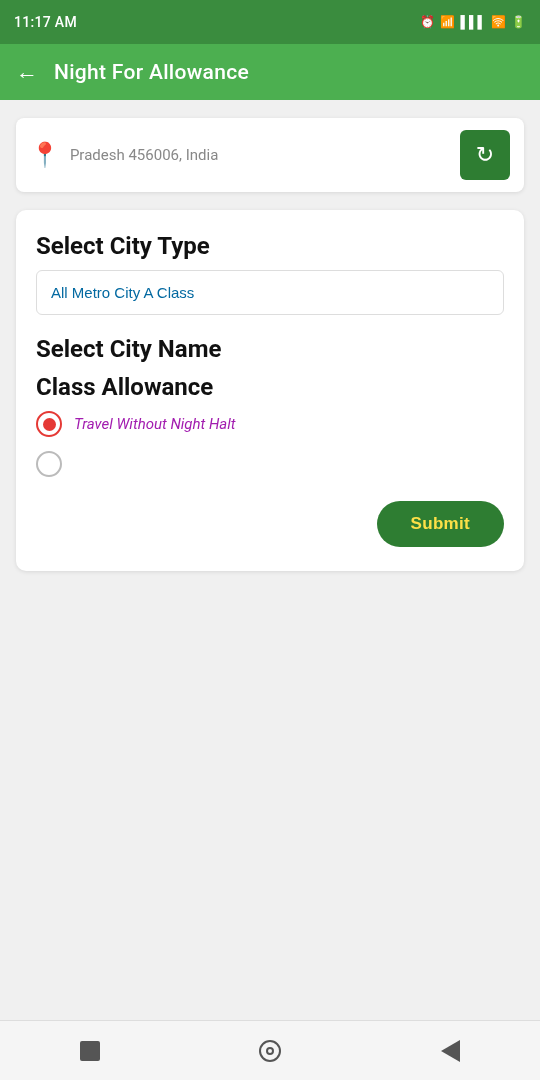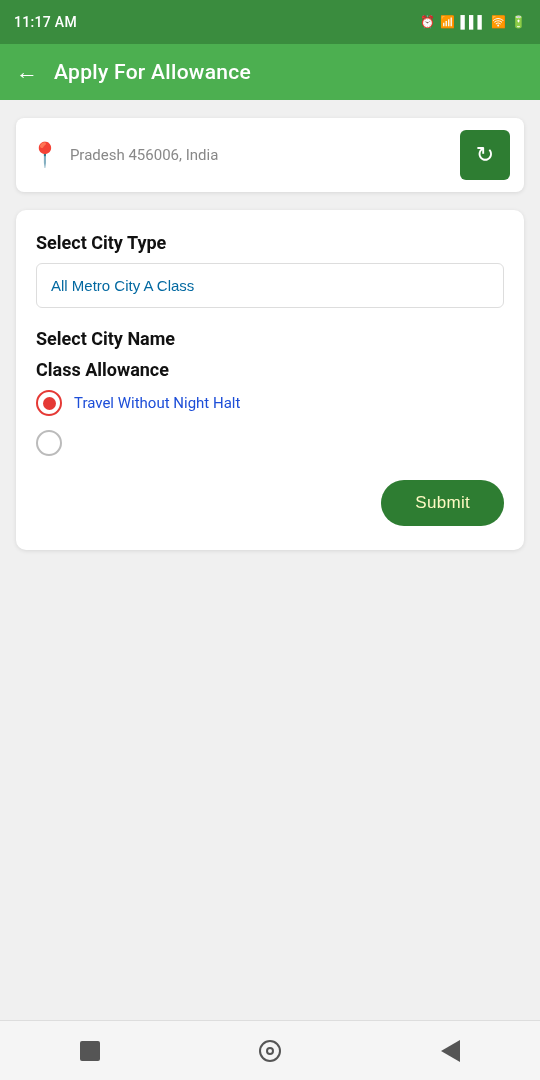--- a/index.html
+++ b/index.html
@@ -113,21 +113,21 @@
 
     
     .form-card {
       background: white;
       border-radius: 10px;
       padding: 22px 20px 24px 20px;
       box-shadow: 0 1px 4px rgba(0,0,0,0.10);
     }
 
     .section-label {
-      font-size: 18px;
+      font-size: 24px;
       font-weight: 700;
       color: #111;
       margin-bottom: 10px;
     }
 
     
     .dropdown-field {
       width: 100%;
       border: 1.5px solid #ddd;
       border-radius: 6px;
@@ -184,36 +184,37 @@
       border: 2px solid #e53935;
     }
     .radio-inner {
       width: 13px;
       height: 13px;
       border-radius: 50%;
       background: #e53935;
     }
     .radio-label {
       font-size: 15px;
-      color: #1d4ed8;
+      color: #a21caf;
+      font-style: italic;
     }
 
     
     .submit-row {
       display: flex;
       justify-content: flex-end;
     }
     .submit-btn {
       background: #2e7d32;
-      color: #fef9c3;
+      color: #fde047;
       border: none;
       border-radius: 26px;
       padding: 13px 34px;
       font-size: 17px;
-      font-weight: 400;
+      font-weight: 700;
       cursor: pointer;
       letter-spacing: 0.3px;
     }
 
     
     .bottom-nav {
       position: fixed;
       bottom: 0;
       left: 0;
       width: 540px;
@@ -271,21 +272,21 @@
     <span>⏰</span>
     <span>📶</span>
     <span>▌▌▌</span>
     <span>🛜</span>
     <span>🔋</span>
   </div>
 </div>
 
 <div class="toolbar">
   <span class="back-arrow">←</span>
-  <span class="toolbar-title">Apply For Allowance</span>
+  <span class="toolbar-title">Night For Allowance</span>
 </div>
 
 <div class="content">
 
   <div class="location-card">
     <div class="location-left">
       <span class="location-pin">📍</span>
       <span class="location-text">Pradesh 456006, India</span>
     </div>
     <button class="refresh-btn">

